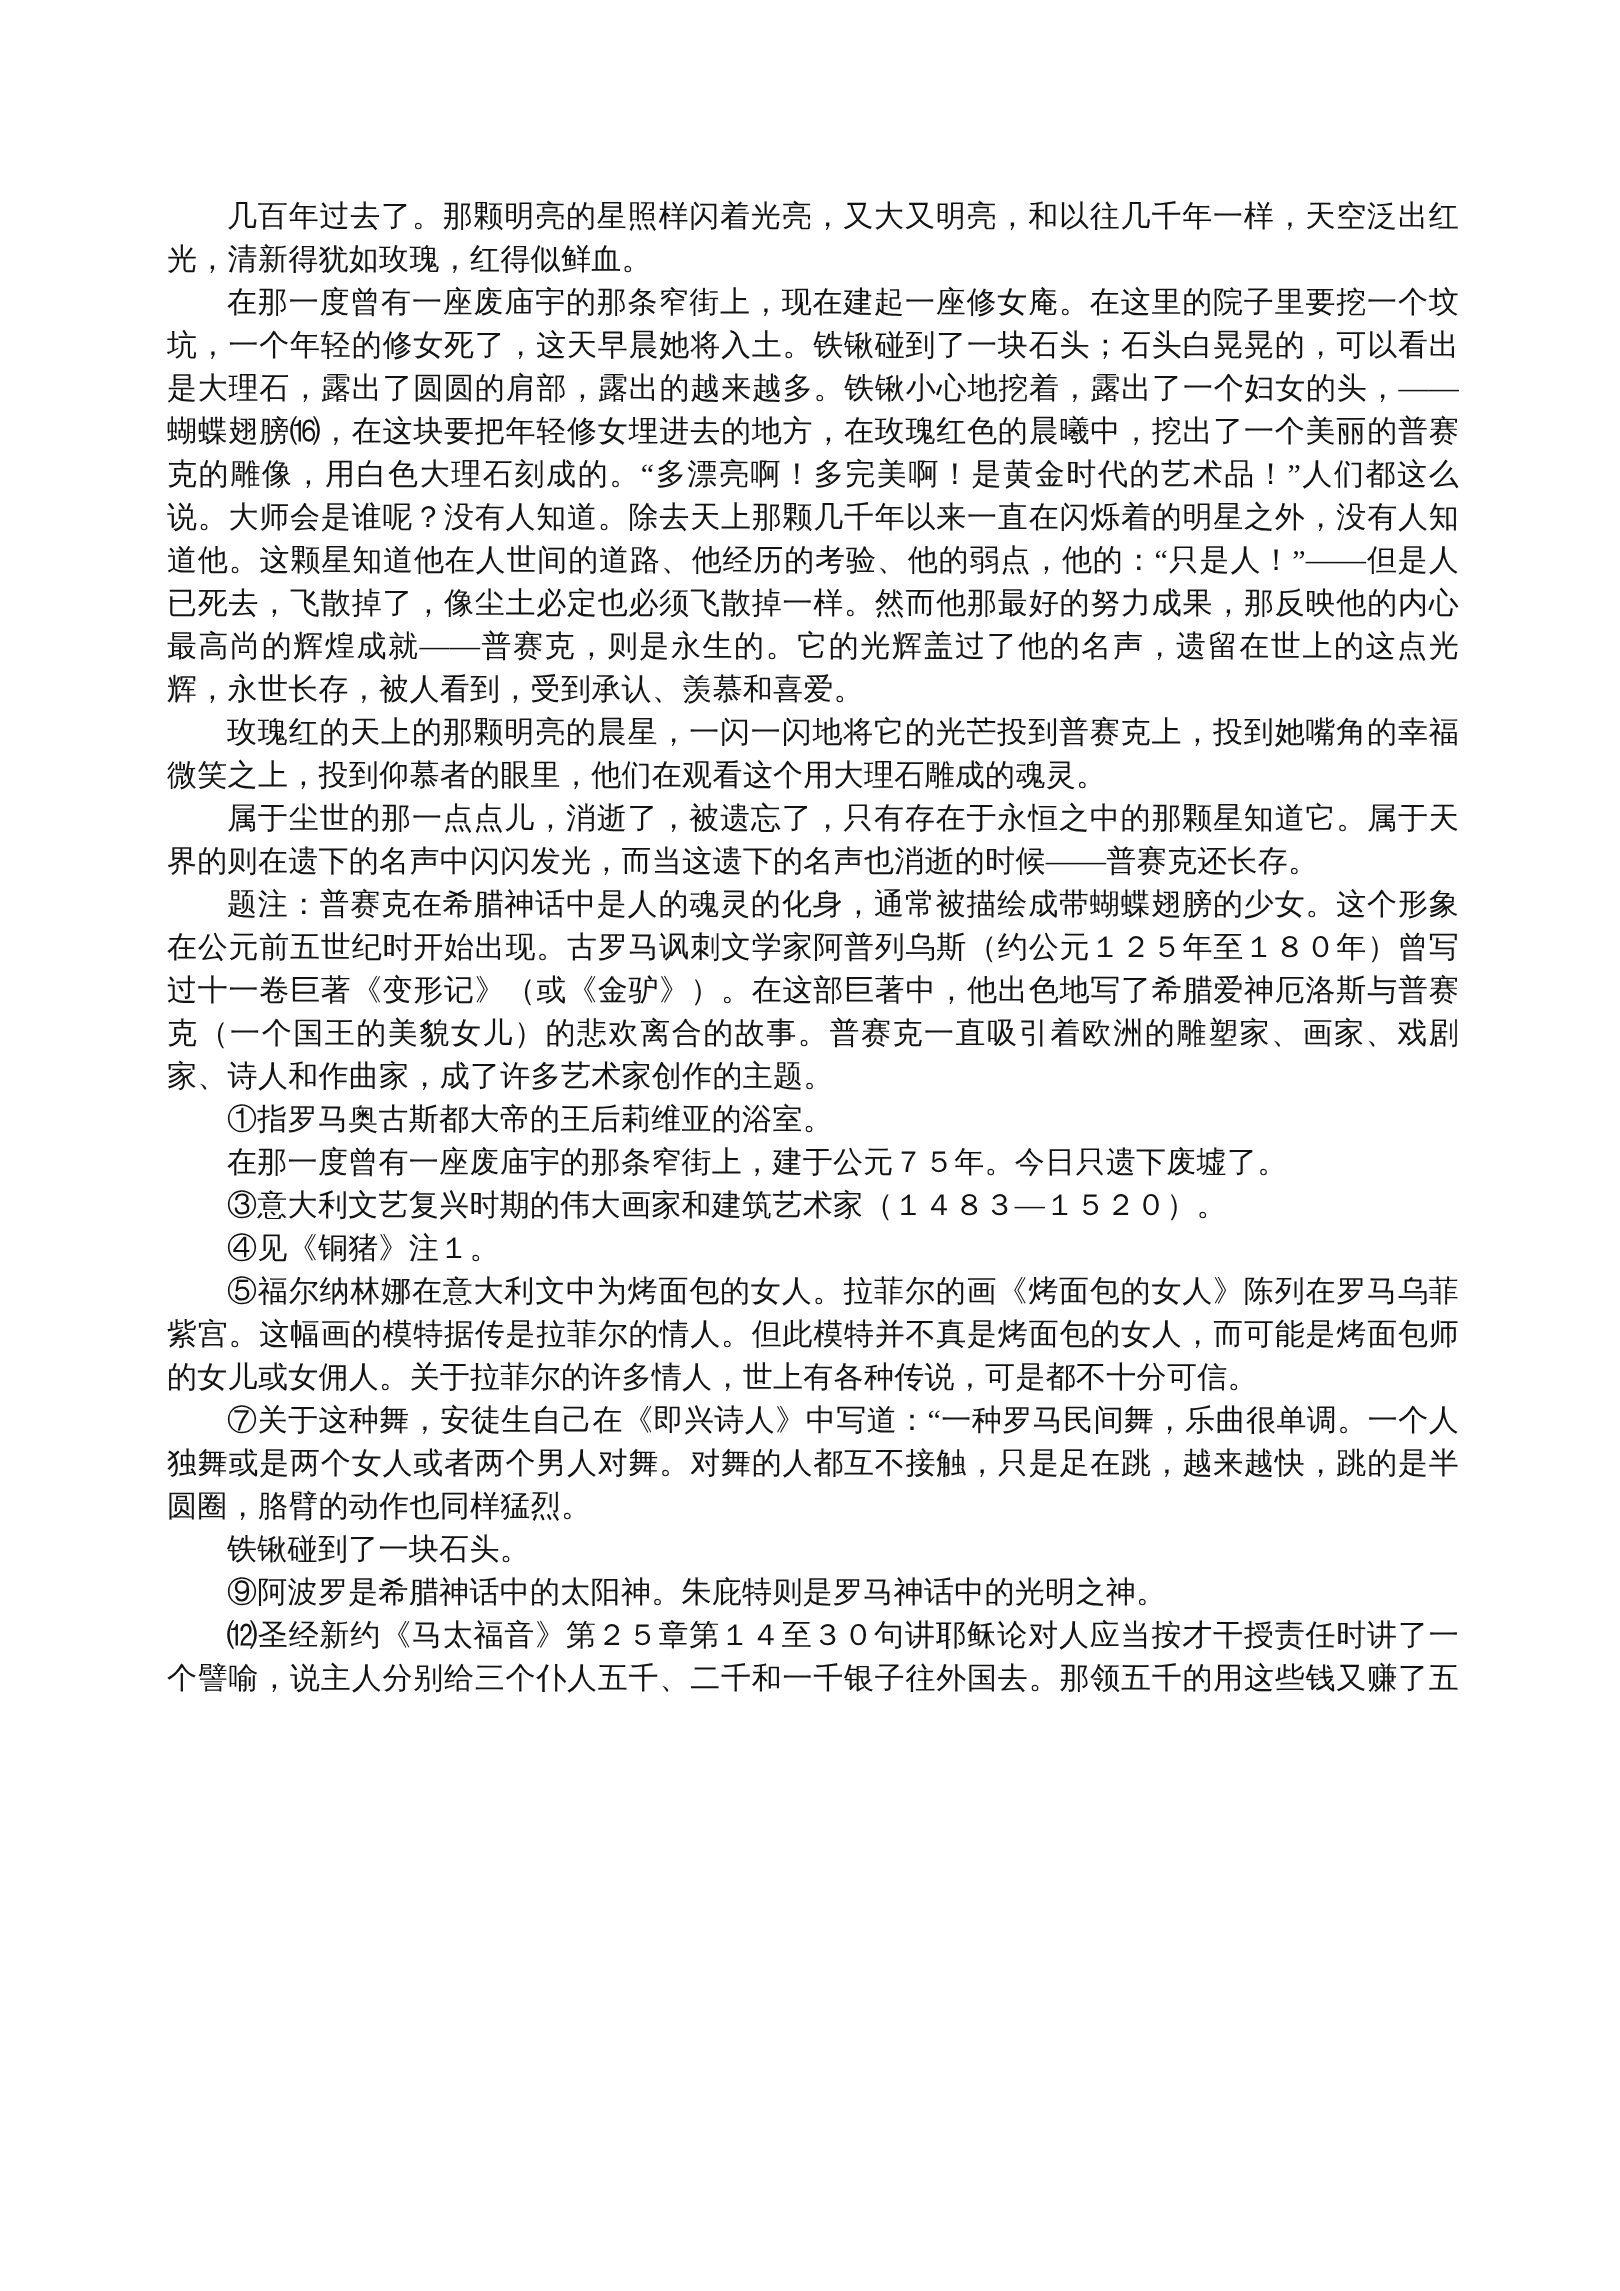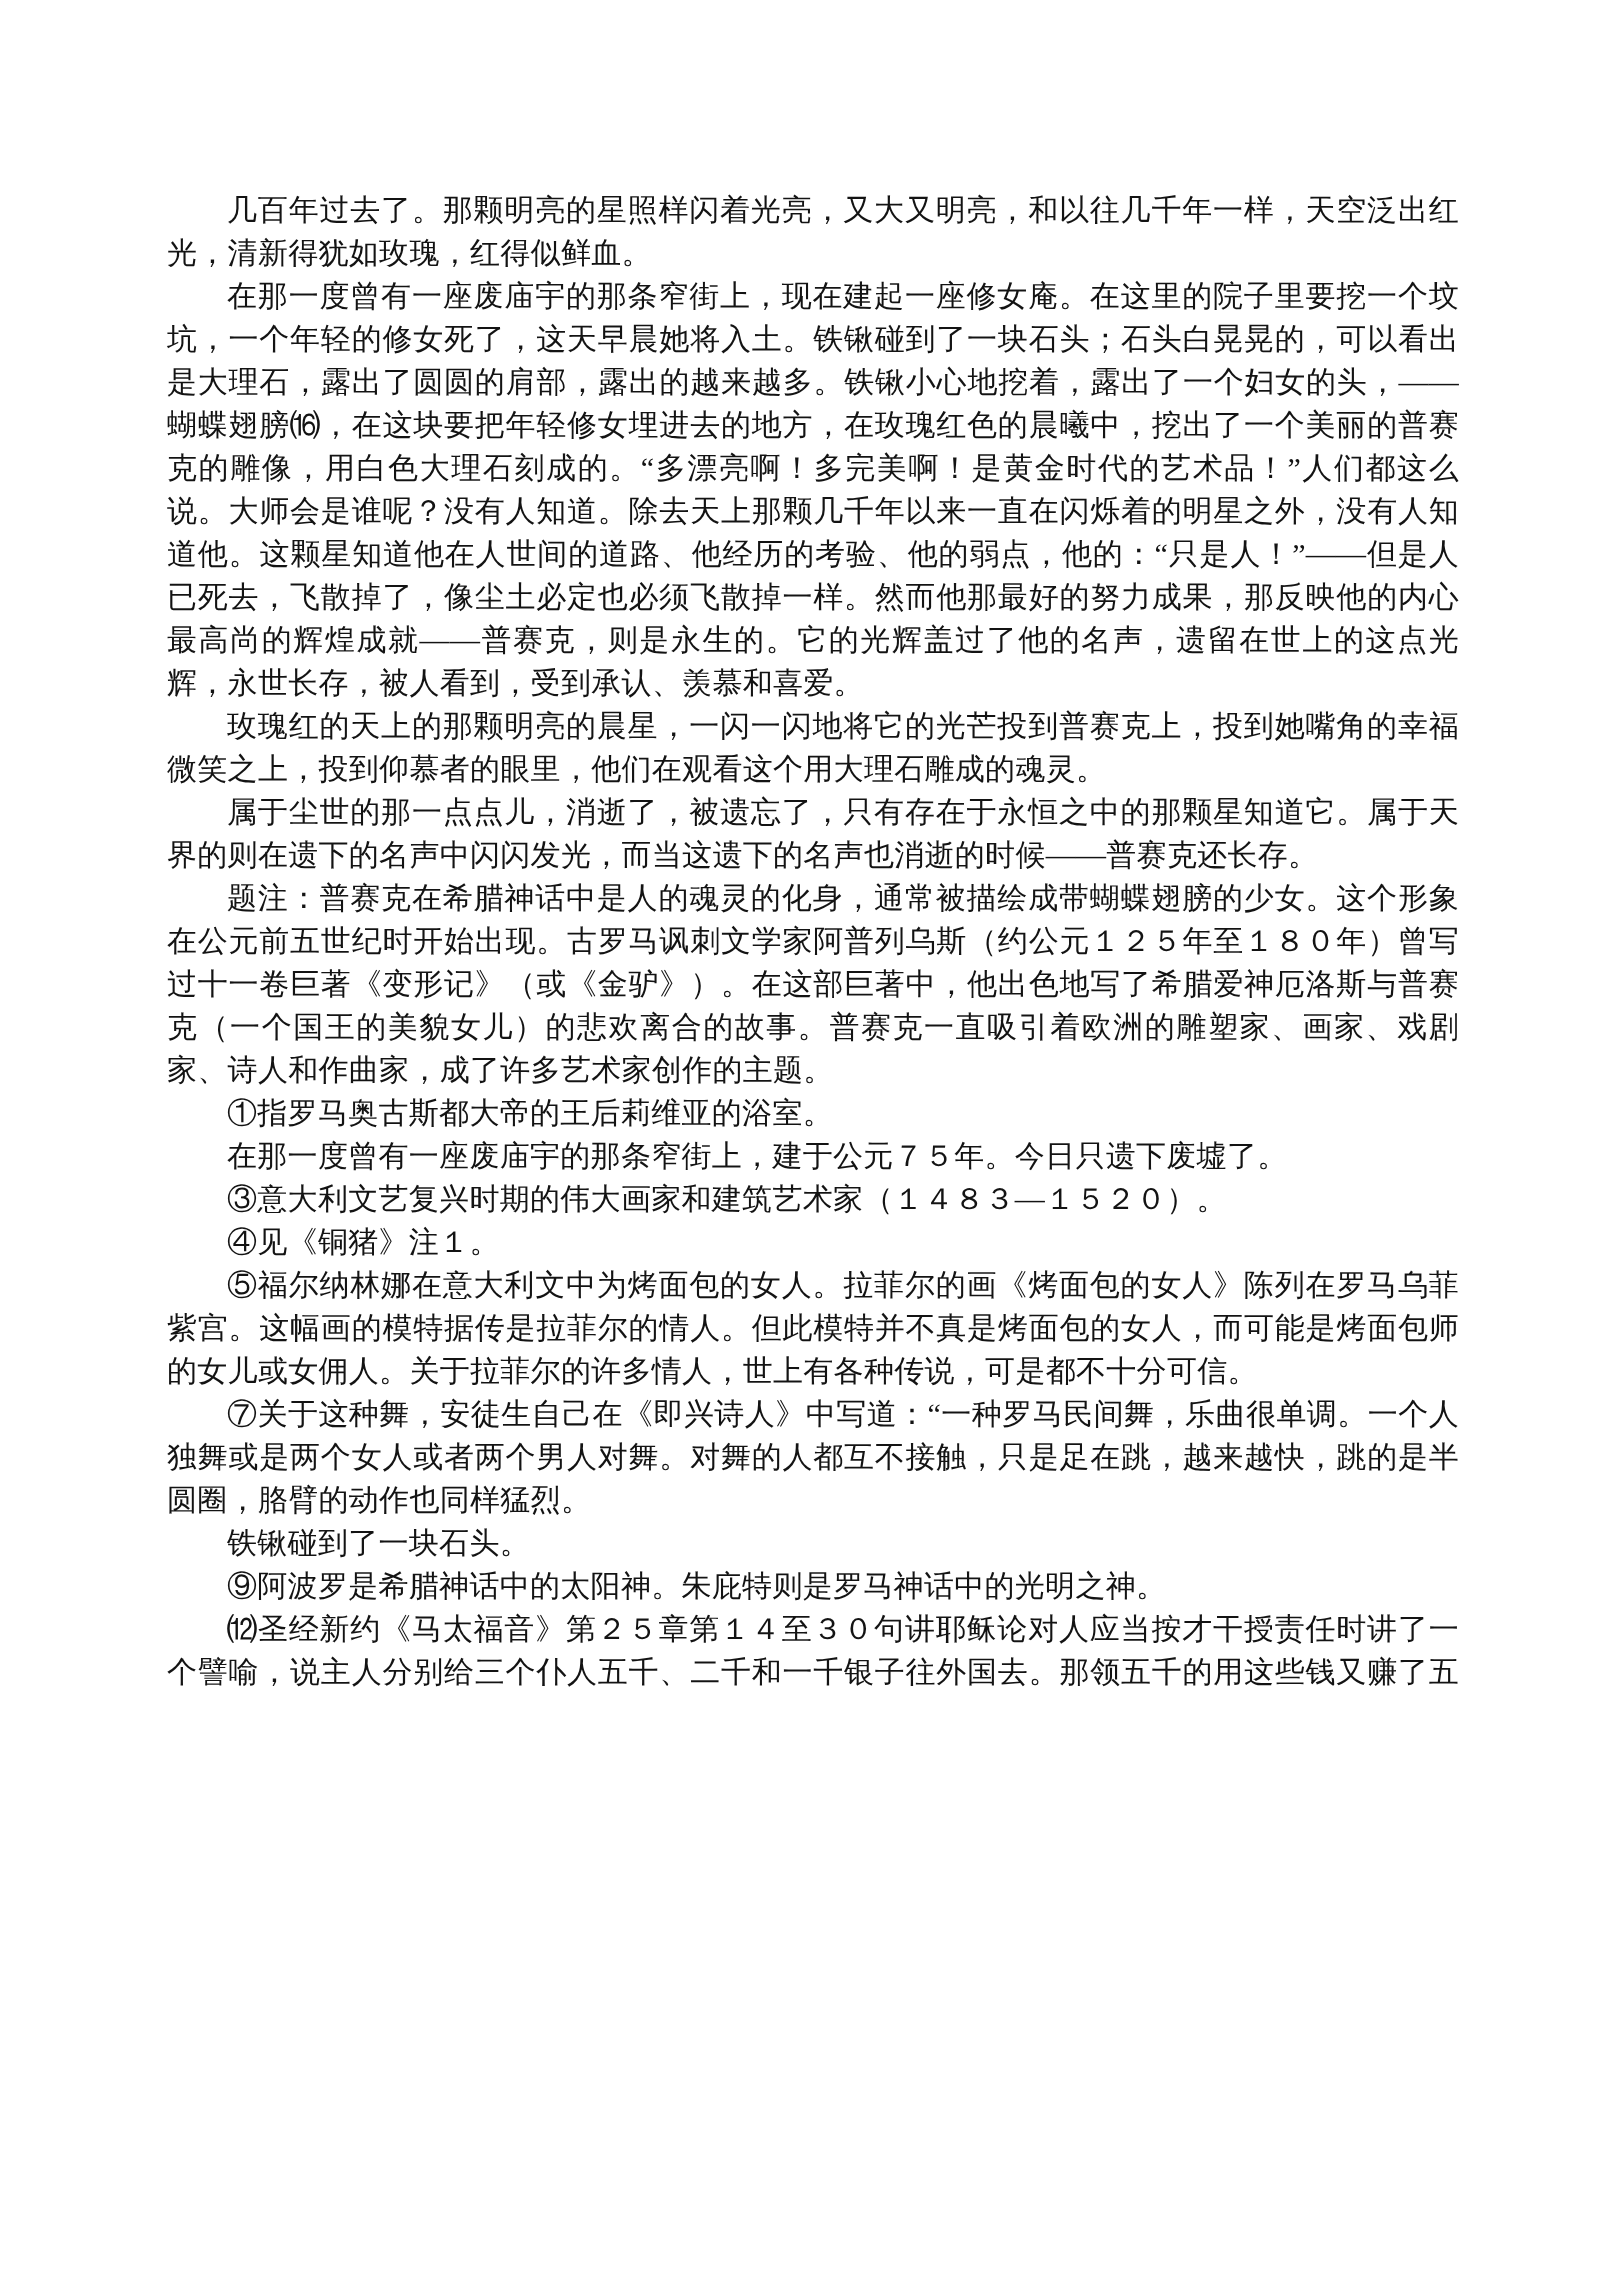--- a/index.html
+++ b/index.html
@@ -9,21 +9,21 @@
   }
   body {
     width: 1620px;
     height: 2292px;
     position: relative;
     font-family: "Liberation Serif", "DejaVu Serif", serif;
   }
   .page {
     position: absolute;
     left: 0;
-    top: 0;
+    top: 6px;
     width: 1620px;
     height: 1694px;
     background: #ffffff;
     overflow: hidden;
   }
   .text-block {
     position: absolute;
     left: 167px;
     top: 188px;
     width: 1292px;

